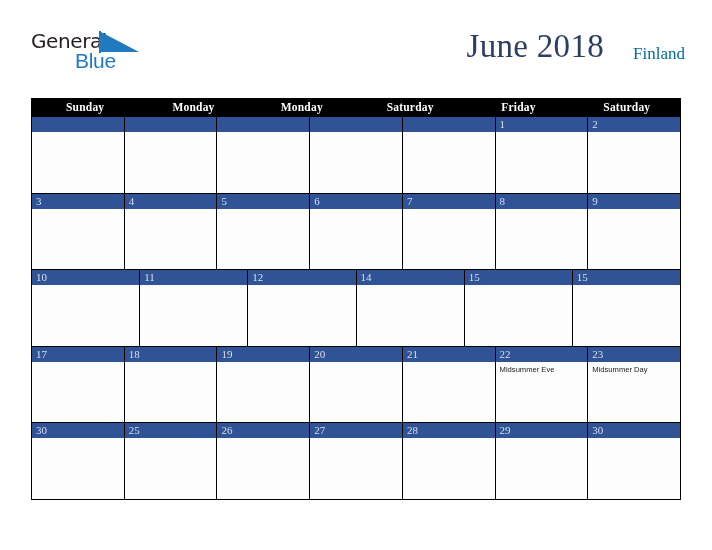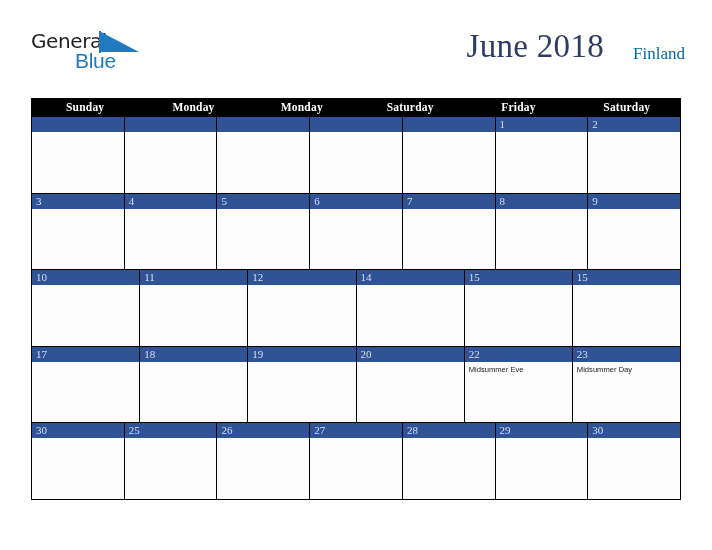--- a/index.html
+++ b/index.html
@@ -290,20 +290,24 @@
         </div>
         <div class="day-cell">
           <div class="day-num-bar">19</div>
           <div class="day-events"></div>
         </div>
         <div class="day-cell">
           <div class="day-num-bar">20</div>
           <div class="day-events"></div>
         </div>
         <div class="day-cell">
+          <div class="day-num-bar">21</div>
+          <div class="day-events"></div>
+        </div>
+        <div class="day-cell">
           <div class="day-num-bar">22</div>
           <div class="day-events">
             <div class="event-text">Midsummer Eve</div>
           </div>
         </div>
         <div class="day-cell">
           <div class="day-num-bar">23</div>
           <div class="day-events">
             <div class="event-text">Midsummer Day</div>
           </div>

